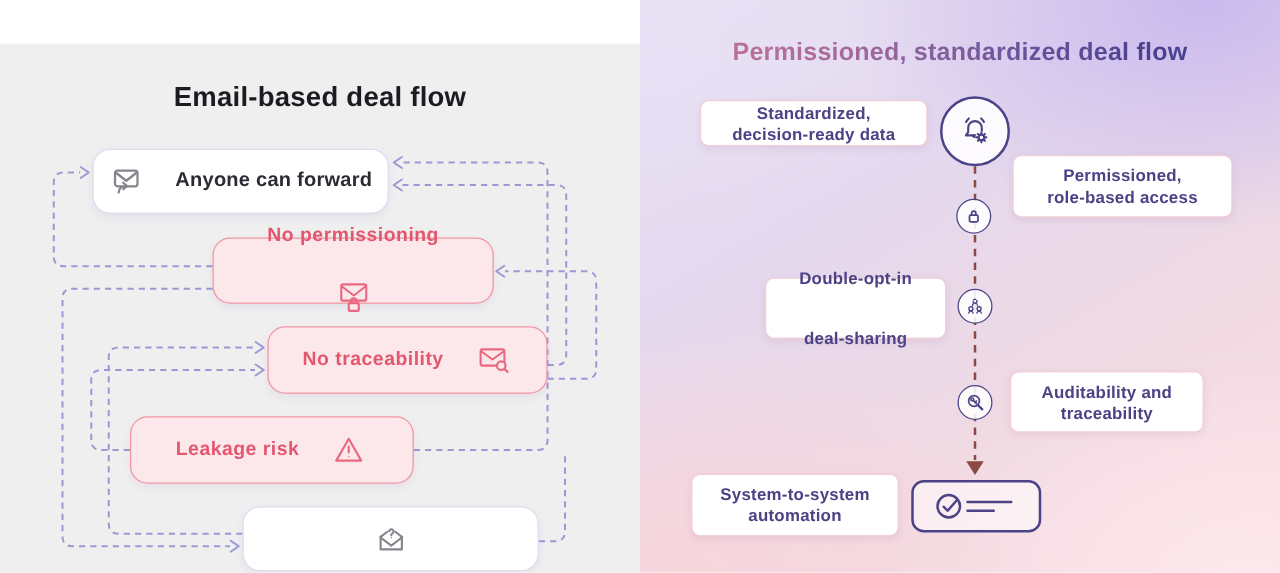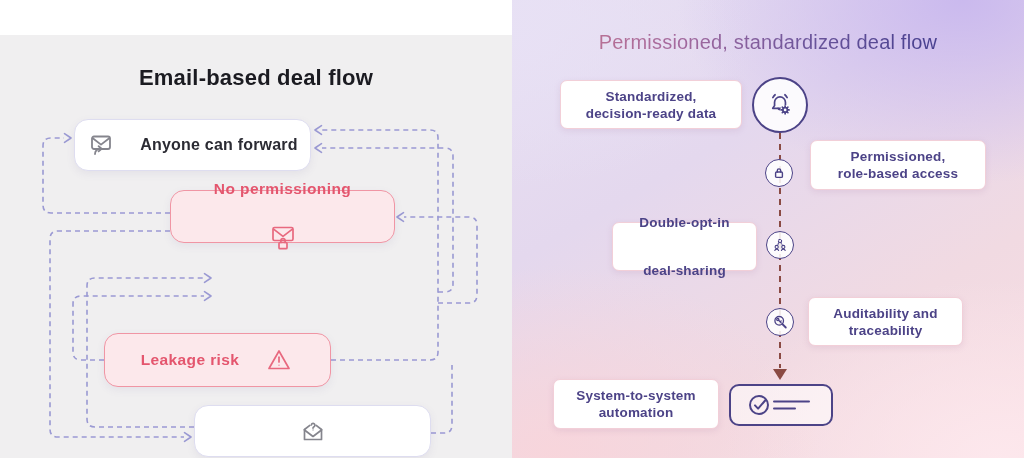--- a/index.html
+++ b/index.html
@@ -41,21 +41,21 @@
     position:relative; width:512px; height:458px;
     background:
       radial-gradient(90% 65% at 88% 0%,   rgba(201,184,238,.95) 0%, rgba(201,184,238,0) 62%),
       radial-gradient(80% 55% at 0% 8%,    rgba(232,225,245,.9)  0%, rgba(232,225,245,0) 60%),
       radial-gradient(75% 60% at 8% 100%,  rgba(248,213,219,.95) 0%, rgba(248,213,219,0) 70%),
       radial-gradient(85% 60% at 95% 100%, rgba(253,232,237,.95) 0%, rgba(253,232,237,0) 65%),
       linear-gradient(150deg,#e7e0f3 0%, #e4d8ee 35%, #f1dae2 70%, #f8dee3 100%);
   }
   .right-title {
     position:absolute; top:31px; left:0; width:512px; text-align:center;
-    font-size:20px; font-weight:400; letter-spacing:.2px;
+    font-size:20px; font-weight:700; letter-spacing:.2px;
     color:#4c4390;
     background:linear-gradient(90deg,#c4758f 6%, #a56a9e 32%, #6b559b 58%, #4a4190 80%);
     -webkit-background-clip:text; background-clip:text;
     -webkit-text-fill-color:transparent;
   }
   .flow-svg { position:absolute; inset:0; width:512px; height:458px; }
 
   .step-label {
     position:absolute; background:#ffffff; border:1px solid #f2cfd8;
     border-radius:7px; display:flex; flex-direction:column;
@@ -122,20 +122,31 @@
       <svg width="30" height="30" viewBox="0 0 30 30">
         <g fill="none" stroke="#e8697f" stroke-width="1.7" stroke-linecap="round" stroke-linejoin="round">
           <rect x="5" y="4.5" width="20" height="13" rx="1.5"></rect>
           <path d="M5.6 6.2 L15 13.4 L24.4 6.2"></path>
           <rect x="11" y="19.5" width="8" height="6.2" rx="1" fill="#fce8eb"></rect>
           <path d="M12.9 19.5 v-1.7 a2.1 2.1 0 0 1 4.2 0 v1.7"></path>
         </g>
       </svg>
     </div>
 
+    <div class="node risk" style="left:214px; top:226px; width:224px; height:54px;">
+      <span class="lbl">No traceability</span>
+      <svg width="30" height="30" viewBox="0 0 30 30">
+        <g fill="none" stroke="#e8697f" stroke-width="1.7" stroke-linecap="round" stroke-linejoin="round">
+          <rect x="4.5" y="6.5" width="19" height="13" rx="1.5"></rect>
+          <path d="M5.2 8.2 L14 14.6 L22.8 8.2"></path>
+          <circle cx="21" cy="19.5" r="3.4" fill="#fce8eb"></circle>
+          <path d="M23.4 21.9 L26 24.5"></path>
+        </g>
+      </svg>
+    </div>
 
     <div class="node risk" style="left:104px; top:298px; width:227px; height:54px;">
       <span class="lbl">Leakage risk</span>
       <svg width="30" height="30" viewBox="0 0 30 30">
         <g fill="none" stroke="#e8697f" stroke-width="1.7" stroke-linecap="round" stroke-linejoin="round">
           <path d="M15 6 L25 23.5 H5 Z"></path>
           <path d="M15 12.2 V17"></path>
           <circle cx="15" cy="20.2" r="0.6" fill="#e8697f" stroke="none"></circle>
         </g>
       </svg>
@@ -156,25 +167,25 @@
   </div>
 
   <div class="right-half">
     <div class="right-title">Permissioned, standardized deal flow</div>
 
     <svg class="flow-svg" viewBox="0 0 512 458" aria-hidden="true">
       <path d="M268 133 V368" fill="none" stroke="#8a4a43" stroke-width="2" stroke-dasharray="6 5"></path>
       <polygon points="261,369 275,369 268,380" fill="#8a4a43"></polygon>
     </svg>
 
-    <div class="step-label" style="left:48px; top:80px; width:182px; height:49px;">
+    <div class="step-label" style="left:48px; top:80px; width:182px; height:37px;">
       <span class="line">Standardized,</span>
       <span class="line">decision-ready data</span>
     </div>
-    <div class="step-label" style="left:298px; top:140px; width:176px; height:50px;">
+    <div class="step-label" style="left:298px; top:124px; width:176px; height:50px;">
       <span class="line">Permissioned,</span>
       <span class="line">role-based access</span>
     </div>
     <div class="step-label" style="left:100px; top:222px; width:145px; height:49px;gap:31px;">
       <span class="line">Double-opt-in</span>
       <span class="line">deal-sharing</span>
     </div>
     <div class="step-label" style="left:296px; top:297px; width:155px; height:49px;">
       <span class="line">Auditability and</span>
       <span class="line">traceability</span>

